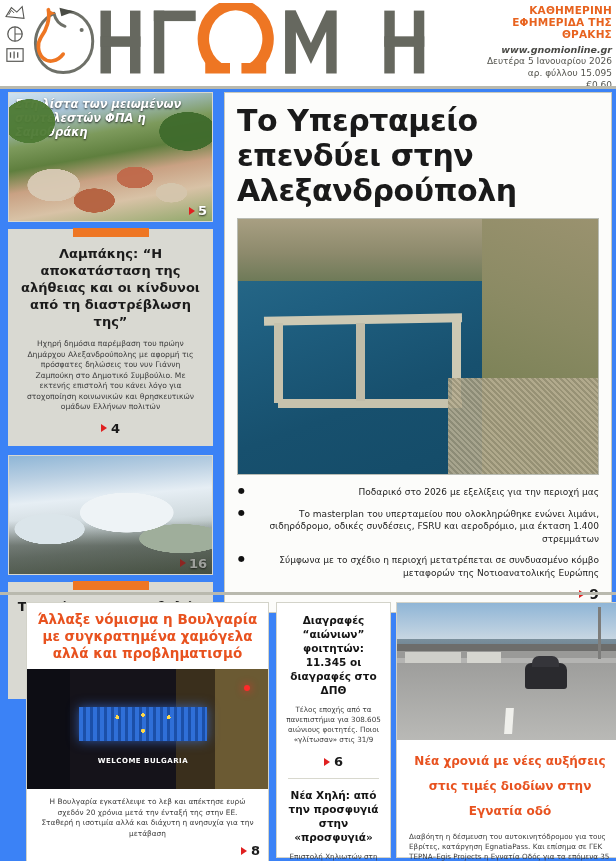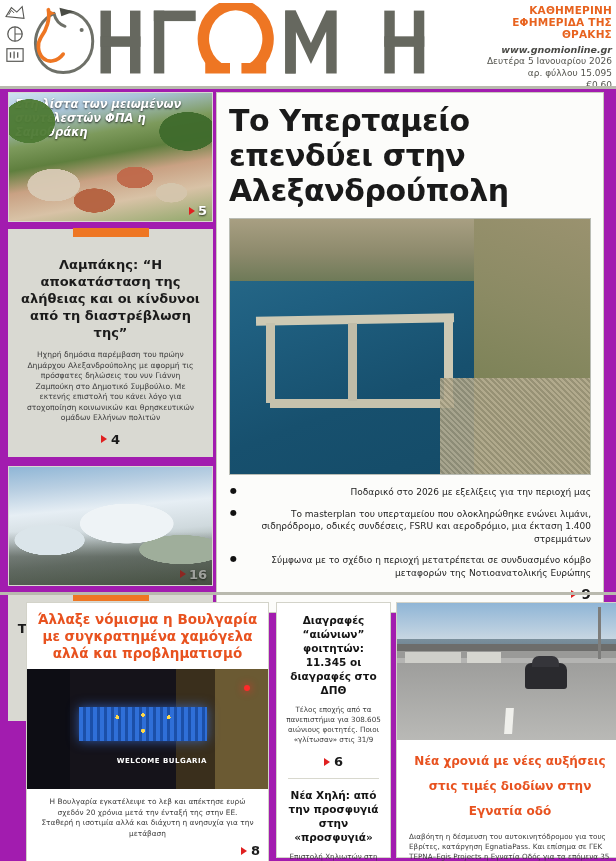--- a/index.html
+++ b/index.html
@@ -2,21 +2,21 @@
 <html><head>
 <meta charset="utf-8">
 <style>
   * { box-sizing: border-box; margin: 0; padding: 0; }
   html, body {
     width: 616px; height: 861px;
     background: #ffffff;
     font-family: "DejaVu Sans", "Liberation Sans", sans-serif;
     overflow: hidden;
   }
-  .page { position: relative; width: 616px; height: 861px; background: #a21caf; }
+  .page { position: relative; width: 616px; height: 861px; background: #3b82f6; }
 
   
   .masthead { position: relative; height: 86px; background: #ffffff; }
   .awards { position: absolute; left: 2px; top: 4px; width: 26px; display: flex;
             flex-direction: column; gap: 3px; align-items: center; }
   .award { width: 22px; height: 18px; opacity: .85; }
 
   .logo-bird { position: absolute; left: 28px; top: 4px; width: 74px; height: 78px; }
 
   .wordmark { position: absolute; left: 95px; top: 2px; height: 82px;
@@ -58,21 +58,21 @@
       radial-gradient(ellipse 42px 26px at 22% 72%, #d9cbb6 0 62%, transparent 63%),
       radial-gradient(ellipse 34px 20px at 42% 84%, #b5613f 0 60%, transparent 61%),
       radial-gradient(ellipse 30px 18px at 62% 66%, #c0694a 0 60%, transparent 61%),
       radial-gradient(ellipse 26px 16px at 80% 78%, #d5c6ad 0 60%, transparent 61%),
       radial-gradient(ellipse 44px 30px at 88% 30%, #3f6b2c 0 64%, transparent 65%),
       radial-gradient(ellipse 40px 34px at 10% 22%, #4d7a33 0 64%, transparent 65%);
     opacity: .95;
   }
 
   .boxed {
-    background: #d9d9d2; margin-top: 7px; padding: 27px 8px 10px; position: relative;
+    background: #d9d9d2; margin-top: 7px; padding: 16px 8px 10px; position: relative;
     text-align: center;
   }
   .boxed .capbar { position: absolute; left: 50%; transform: translateX(-50%); top: -1px;
                    width: 76px; height: 9px; background: #ee7623; }
   .boxed h3 { font-size: 13px; line-height: 17px; color: #1b1b1b; font-weight: bold; }
   .boxed p.body { font-size: 7.6px; line-height: 10.5px; color: #3b3b3b; margin-top: 9px;
                   padding: 0 6px; }
   .boxed .jump { margin-top: 8px; display: flex; align-items: center; justify-content: center;
                  gap: 4px; font-weight: bold; font-size: 13px; color: #1b1b1b; }
   .boxed .jump .tri { border-left-color: #e02020; }
@@ -83,21 +83,21 @@
   .snow::after {
     content: ""; position: absolute; inset: 0;
     background:
       radial-gradient(ellipse 80px 34px at 58% 48%, #eef3f6 0 58%, transparent 59%),
       radial-gradient(ellipse 60px 26px at 20% 62%, #dbe5ea 0 58%, transparent 59%),
       radial-gradient(ellipse 70px 24px at 85% 70%, #9fae9b 0 60%, transparent 61%),
       linear-gradient(0deg, rgba(40,45,35,.45) 0 24%, transparent 45%);
   }
 
   
-  .maincol { position: absolute; left: 216px; top: 92px; width: 388px; }
+  .maincol { position: absolute; left: 224px; top: 92px; width: 388px; }
   .mainbox { border: 1px solid #c9c9bd; background: #fcfcfa; padding: 10px 12px 10px; }
   .headline { font-size: 30px; line-height: 35px; font-weight: bold; color: #1a1a1a;
               letter-spacing: -.4px; }
 
   .aerial { margin-top: 10px; height: 257px; position: relative; overflow: hidden;
             border: 1px solid #b9bcb4; background: #19506b; }
   .aerial .sea { position: absolute; inset: 0;
       background: linear-gradient(160deg, #2b6e8d 0%, #1f5f80 30%, #17506e 60%, #134a66 100%); }
   .aerial .land-top { position: absolute; left: 0; top: 0; width: 100%; height: 62px;
       background: linear-gradient(180deg, #a89f82 0%, #8d8a6c 55%, #6e7a58 100%); }
@@ -140,21 +140,21 @@
        linear-gradient(90deg, #0d0d14 0 18%, #15131a 18% 62%, #3a2f1c 62% 78%, #6b5a33 78% 100%); }
   .bulgaria .screen { position: absolute; left: 52px; top: 38px; width: 128px; height: 34px;
      background: repeating-linear-gradient(90deg, #2f6fd8 0 4px, #1b4fa8 4px 7px);
      box-shadow: 0 0 12px rgba(60,120,230,.7); }
   .bulgaria .stars { position: absolute; left: 52px; top: 38px; width: 128px; height: 34px;
      background: radial-gradient(circle 2px at 30% 30%, #ffd94a 0 99%, transparent 100%),
                  radial-gradient(circle 2px at 50% 24%, #ffd94a 0 99%, transparent 100%),
                  radial-gradient(circle 2px at 70% 30%, #ffd94a 0 99%, transparent 100%),
                  radial-gradient(circle 2px at 50% 70%, #ffd94a 0 99%, transparent 100%); }
   .bulgaria .welcome { position: absolute; left: 52px; top: 88px; width: 128px;
-     color: #ffffff; font-size: 7px; font-weight: bold; text-align: right; letter-spacing: .5px; }
+     color: #ffffff; font-size: 7px; font-weight: bold; text-align: center; letter-spacing: .5px; }
   .bulgaria .redlight { position: absolute; right: 18px; top: 16px; width: 6px; height: 6px;
      border-radius: 50%; background: #ff2a2a; box-shadow: 0 0 8px #ff2a2a; }
   .bl p.body { font-size: 7.4px; line-height: 10.5px; color: #3b3b3b; text-align: center;
                padding: 8px 14px 4px; }
   .bl .jump { display: flex; align-items: center; justify-content: flex-end; gap: 4px;
               font-weight: bold; font-size: 13px; color: #1b1b1b; padding: 0 8px 6px; }
 
   .bm { position: absolute; left: 260px; top: 4px; width: 115px; border: 1px solid #d3d3c9;
         background: #fff; height: 256px; padding: 10px 7px 6px; }
   .bm h3 { font-size: 10.5px; line-height: 14px; font-weight: bold; text-align: center; color: #141414; }

